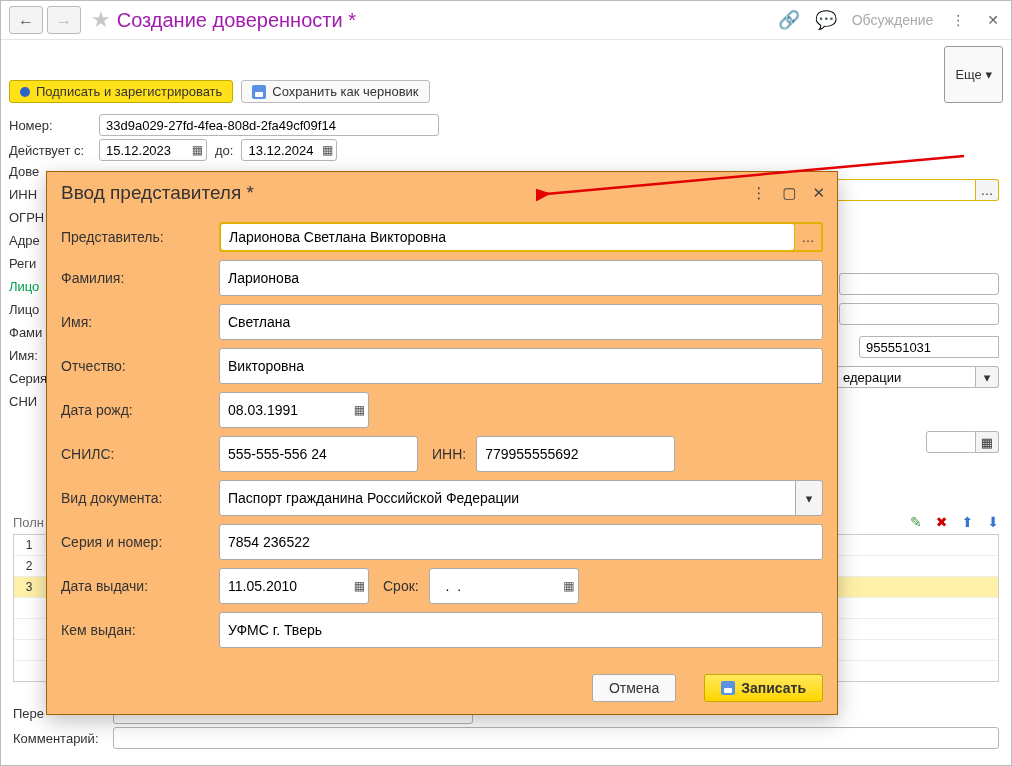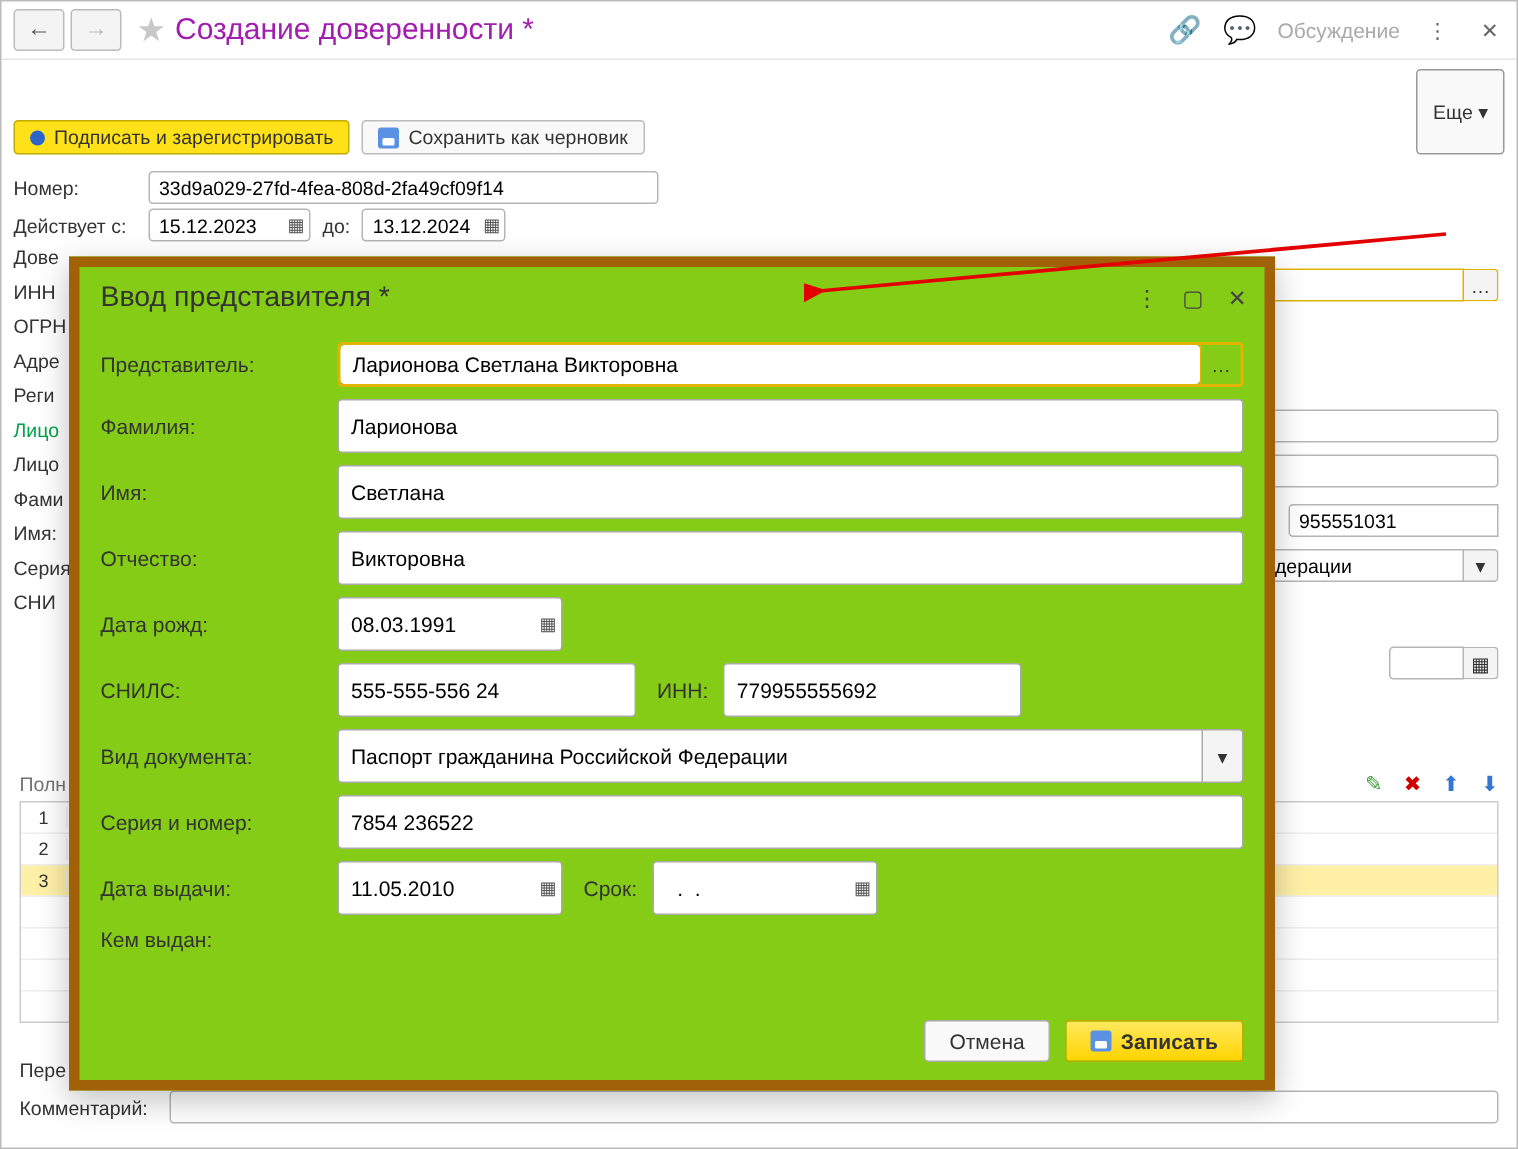--- a/index.html
+++ b/index.html
@@ -63,36 +63,36 @@
   .tbl .tr:first-child{border-top:none;}
   .tbl .num { width:30px; text-align:center; border-right:1px solid #eee;}
   .tbl .txt { flex:1; padding:0 6px; overflow:hidden; white-space:nowrap;}
   .tbl .tr.sel { background:#fff0a8;}
 
   
   .footer-rows { position:absolute; left:12px; right:12px; top:698px;}
   .footer-rows .frow .flabel{ width:90px;}
 
   
-  .modal { position:absolute; left:45px; top:170px; width:790px; height:542px; background:#84cc16; border:7px solid #a16207; box-shadow:0 6px 20px rgba(0,0,0,.25); }
+  .modal { position:absolute; left:45px; top:170px; width:790px; height:542px; background:#fdba74; border:1px solid #a16207; box-shadow:0 6px 20px rgba(0,0,0,.25); }
   .modal-title-bar { display:flex; align-items:center; padding:10px 12px 6px 14px;}
   .modal-title { font-size:19px; color:#333; flex:1;}
   .modal-ctl { font-size:15px; color:#444; margin-left:16px; cursor:pointer;}
   .modal-body { padding:4px 14px 10px 14px;}
   .mrow { display:flex; align-items:center; margin:8px 0;}
   .mlabel { width:158px; font-size:14px;}
   .minput { flex:1; border:1px solid #aaa; border-radius:3px; height:36px; padding:0 8px; font-size:14px; box-sizing:border-box;}
   .rep-field { display:flex; flex:1; border:2px solid #e0b400; border-radius:3px;}
   .rep-field .minput { border:none; height:26px;}
   .rep-field .lbtn { width:26px; border-left:1px solid #e0b400; display:flex; align-items:center; justify-content:center; cursor:pointer;}
   .mdate { width:150px; padding-right:26px;}
   .mselect { display:flex; flex:1;}
   .mselect .minput { flex:1; border-top-right-radius:0; border-bottom-right-radius:0;}
   .mselect .lbtn { width:26px; border:1px solid #aaa; border-left:none; border-top-right-radius:3px; border-bottom-right-radius:3px; background:#f4f4f4; display:flex; align-items:center; justify-content:center;}
-  .modal-footer { position:absolute; right:14px; bottom:12px; display:flex; gap:10px;}
+  .modal-footer { position:absolute; right:14px; bottom:12px; display:flex; gap:28px;}
   .btn-cancel { border:1px solid #aaa; background:#f9f9f9; padding:5px 16px; border-radius:3px; cursor:pointer; font-size:14px;}
   .btn-save { border:1px solid #c0ab00; background:linear-gradient(#ffe95e,#ffd400); padding:5px 16px; border-radius:3px; cursor:pointer; font-size:14px; font-weight:bold; display:flex; align-items:center; gap:6px;}
 
   
   .arrow-svg { position:absolute; left:535px; top:145px; pointer-events:none;}
 </style>
 </head>
 <body>
 
 <div class="window">
@@ -319,20 +319,21 @@
             <span class="cal">▦</span>
           </span>
         <span style="margin:0 10px 0 14px;font-size:14px">Срок:</span>
         <span class="date-wrap">
             <input class="minput mdate" value="  .  ." style="">
             <span class="cal">▦</span>
           </span>
       </div>
       <div class="mrow">
           <span class="mlabel">Кем выдан:</span>
+          <input class="minput" value="УФМС г. Тверь" style="">
         </div>
     </div>
     <div class="modal-footer">
       <div class="btn-cancel"><span>Отмена</span></div>
       <div class="btn-save">
           <span class="disk-icon"></span>
           <span>Записать</span>
         </div>
     </div>
   </div>

